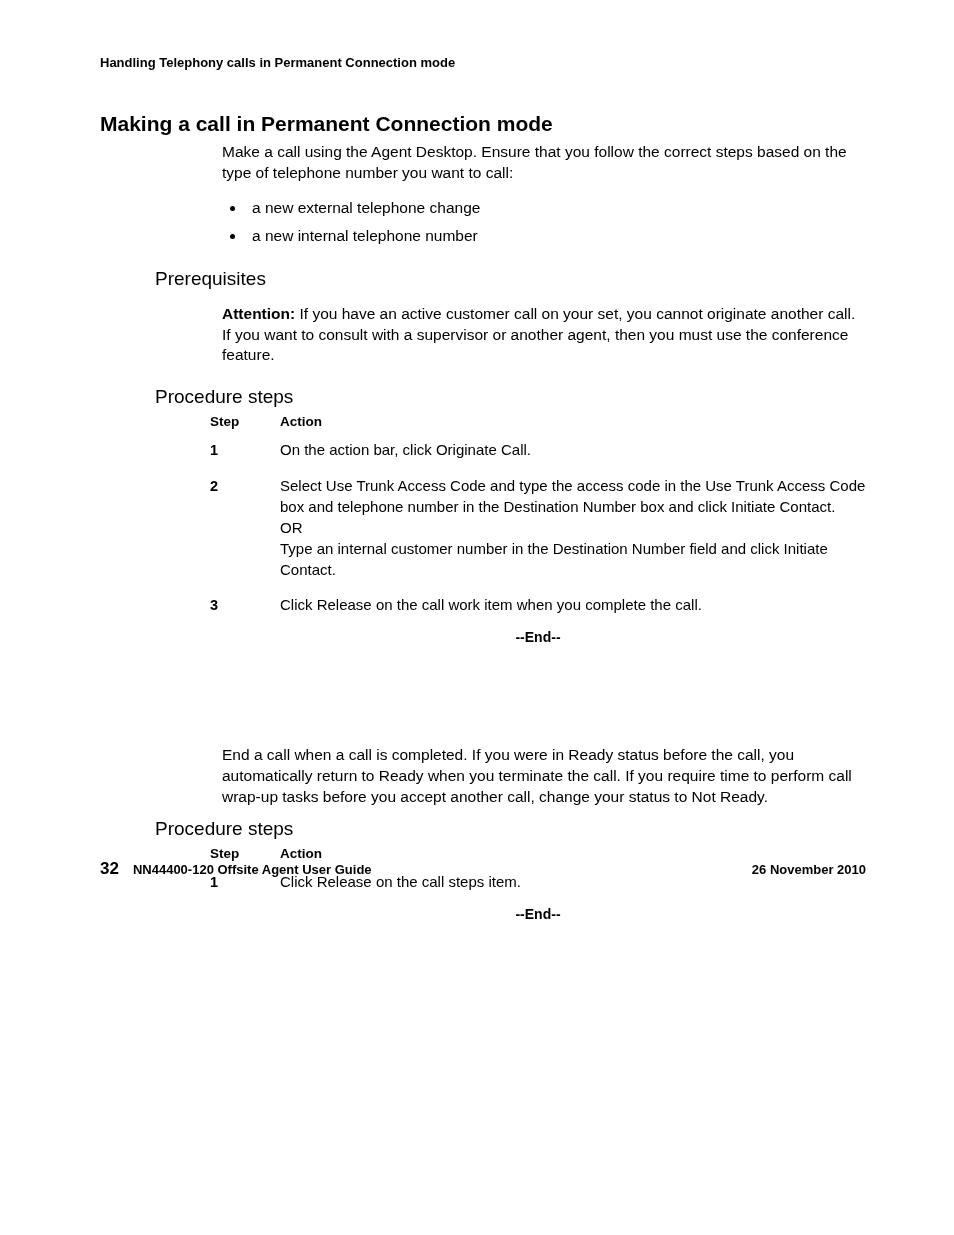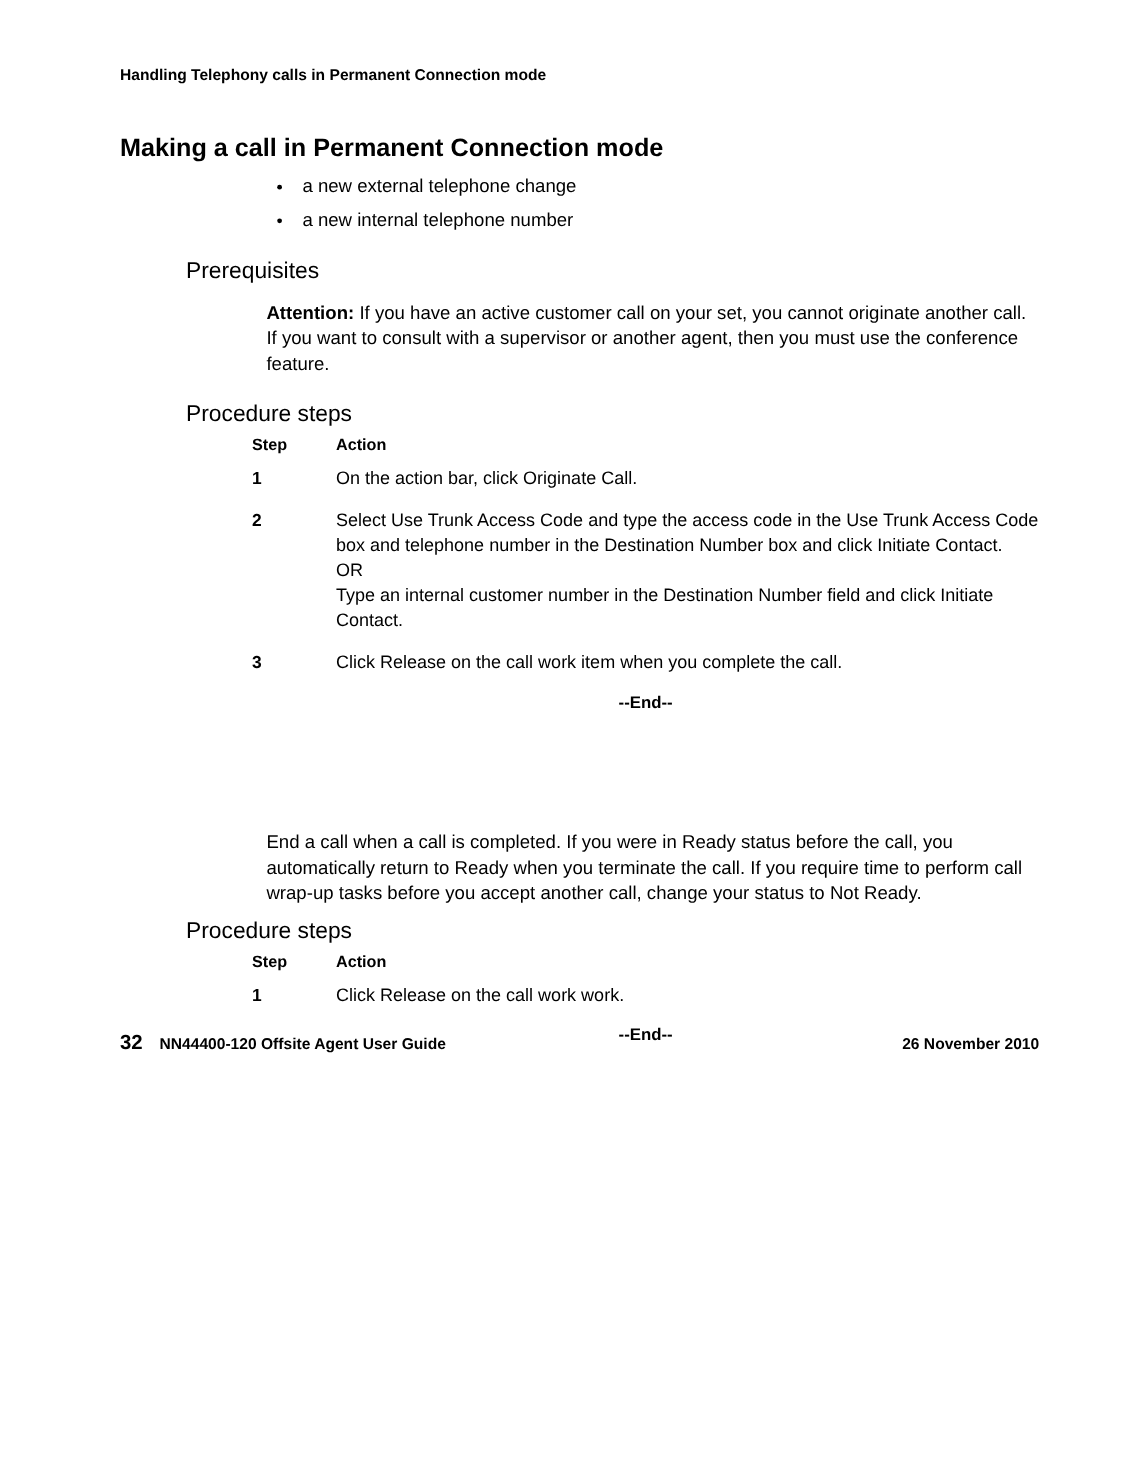--- a/index.html
+++ b/index.html
@@ -116,20 +116,21 @@
 </head>
 <body>
 
 <div class="page">
 
   <div class="running-head">Handling Telephony calls in Permanent Connection mode</div>
 
   <h1 class="section">Making a call in Permanent Connection mode</h1>
 
   <div class="body-indent">
+    <p>Make a call using the Agent Desktop. Ensure that you follow the correct steps based on the type of telephone number you want to call:</p>
     <ul class="bullets">
       <li>a new external telephone change</li>
       <li>a new internal telephone number</li>
     </ul>
   </div>
 
   <h2 class="sub">Prerequisites</h2>
 
   <div class="attention">
     <p>
@@ -183,21 +184,21 @@
 
   <div class="steps-table">
     <div class="steps-head">
       <div class="col-step">Step</div>
       <div>Action</div>
     </div>
 
     <div class="steps-row">
       <div class="num">1</div>
       <div class="act">
-        <span>Click </span><span class="b">Release</span><span> on the call work work.</span>
+        <span>Click </span><span class="b">Release</span><span> on the call steps item.</span>
       </div>
     </div>
 
     <div class="end-marker">--End--</div>
   </div>
 
   <div class="footer">
     <div class="left">
       <span class="pgnum">32</span>
       <span class="doc">NN44400-120 Offsite Agent User Guide</span>

